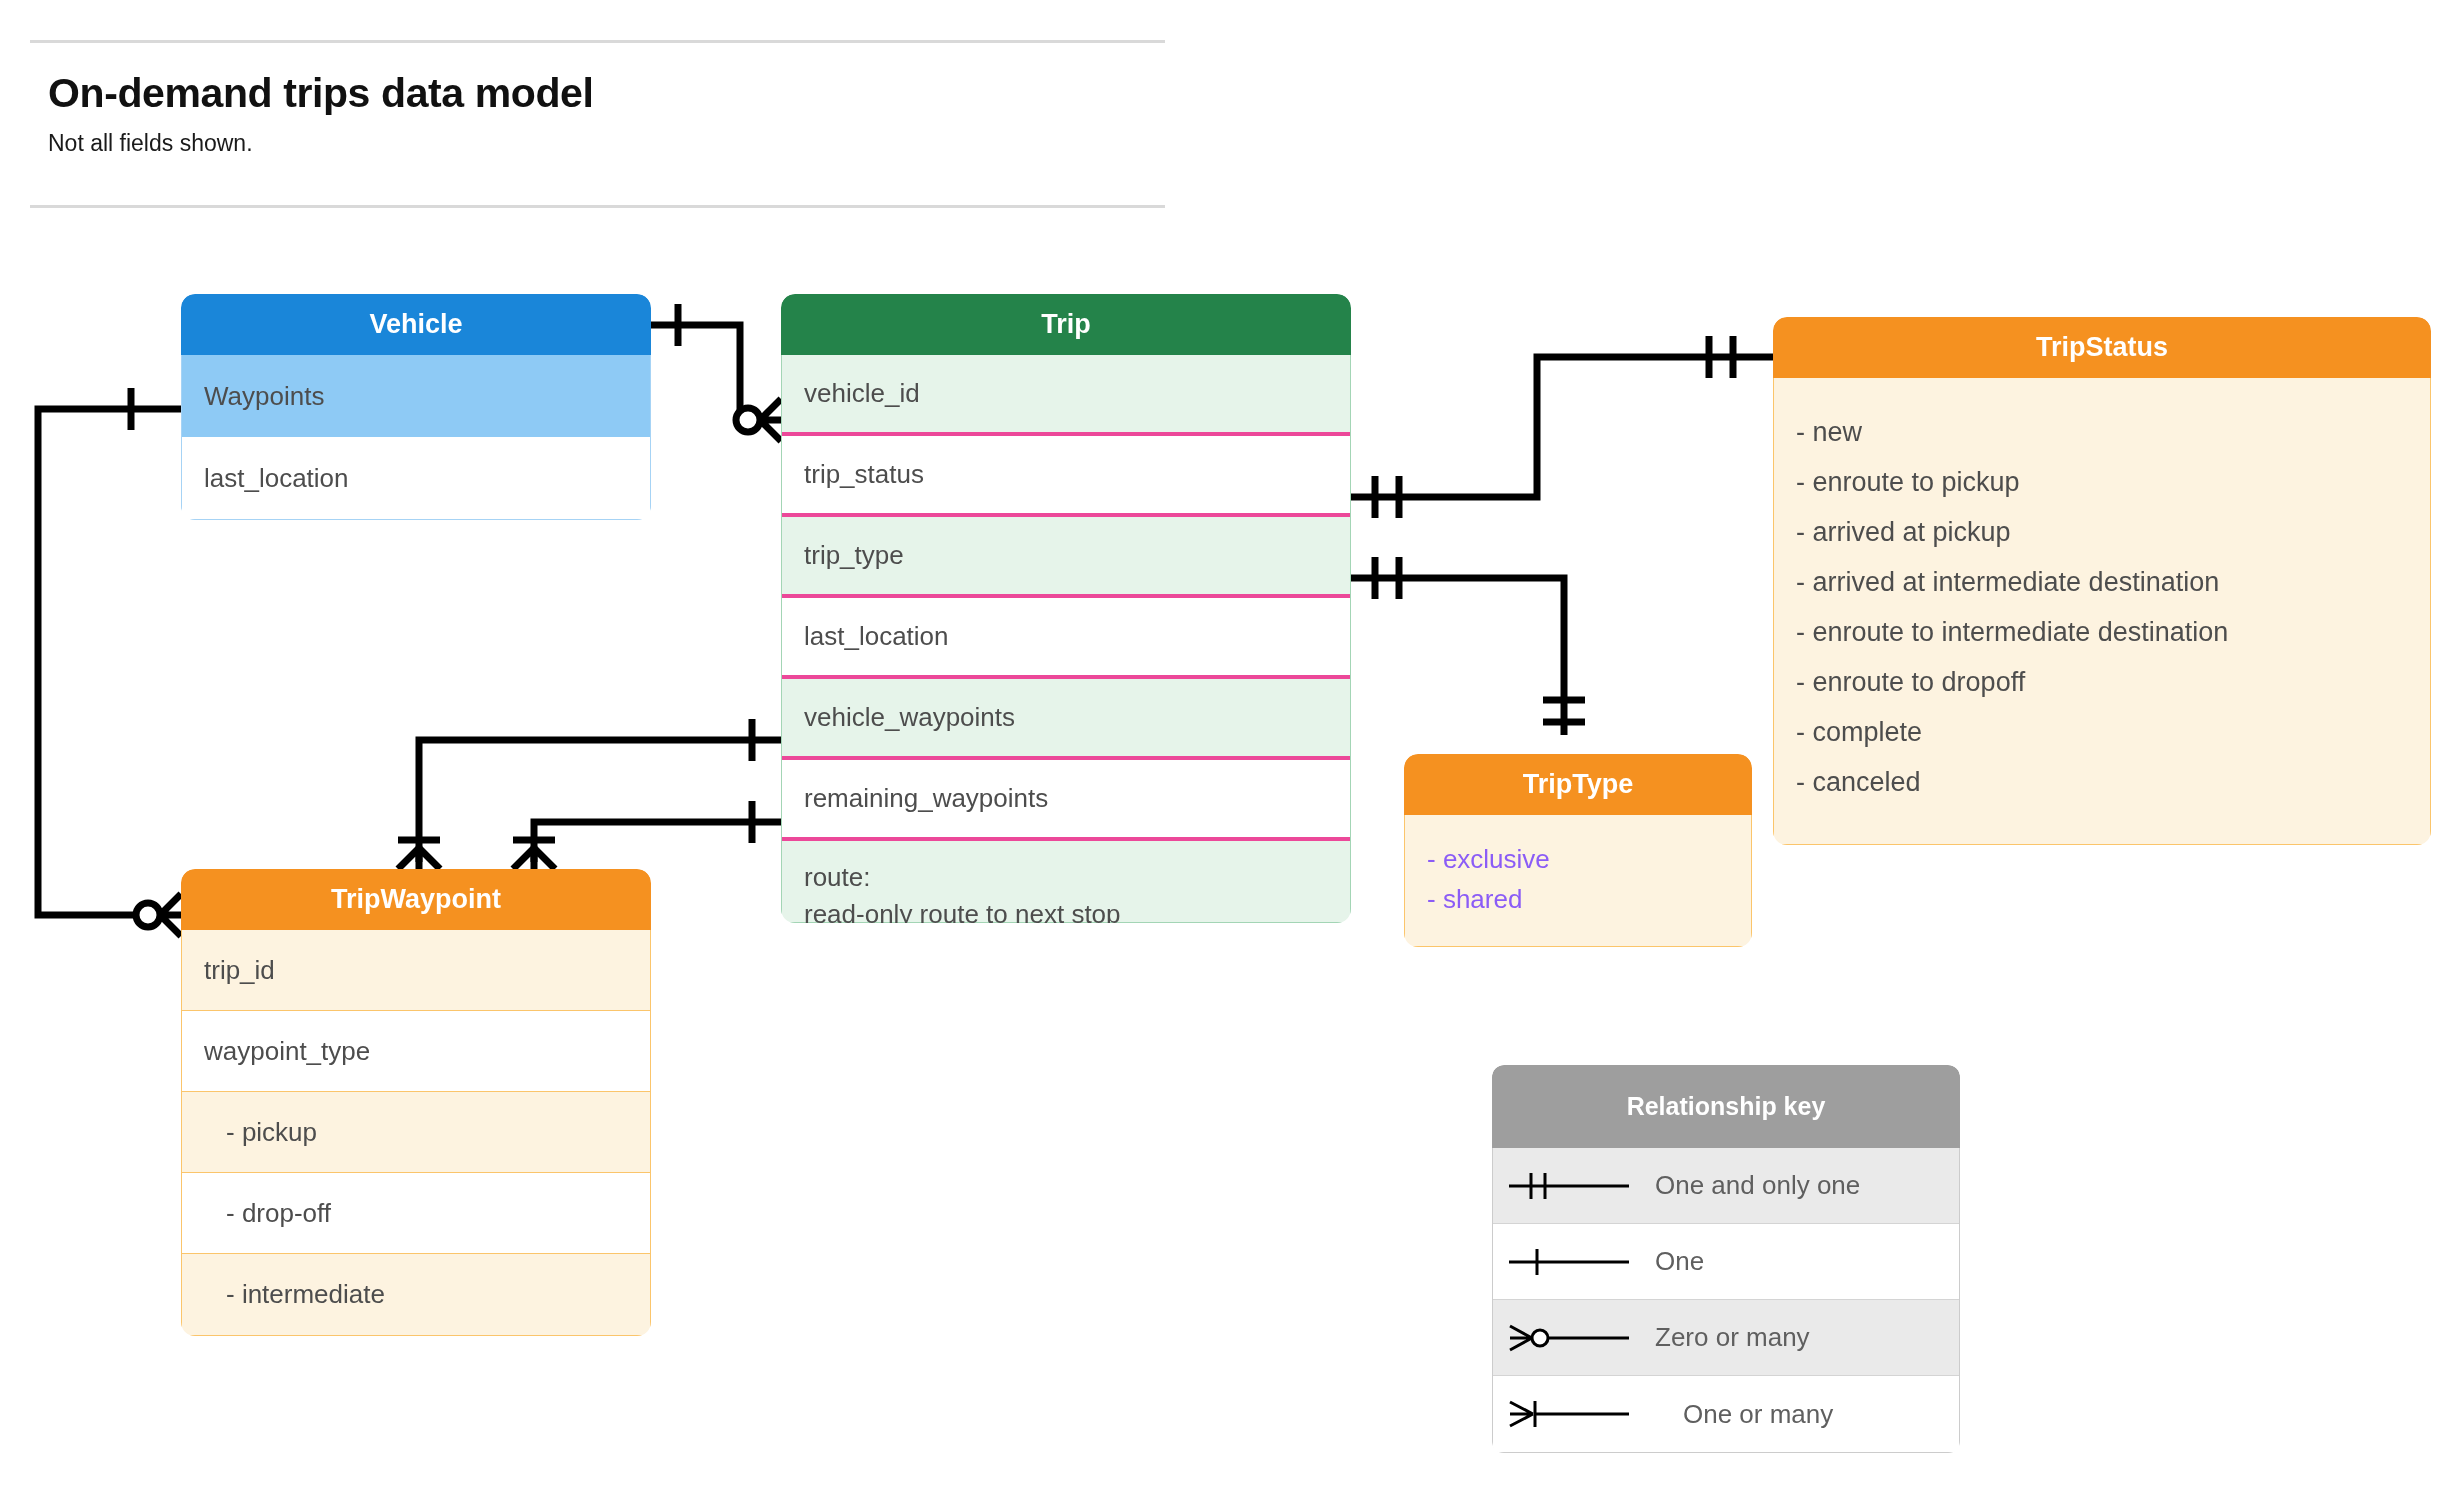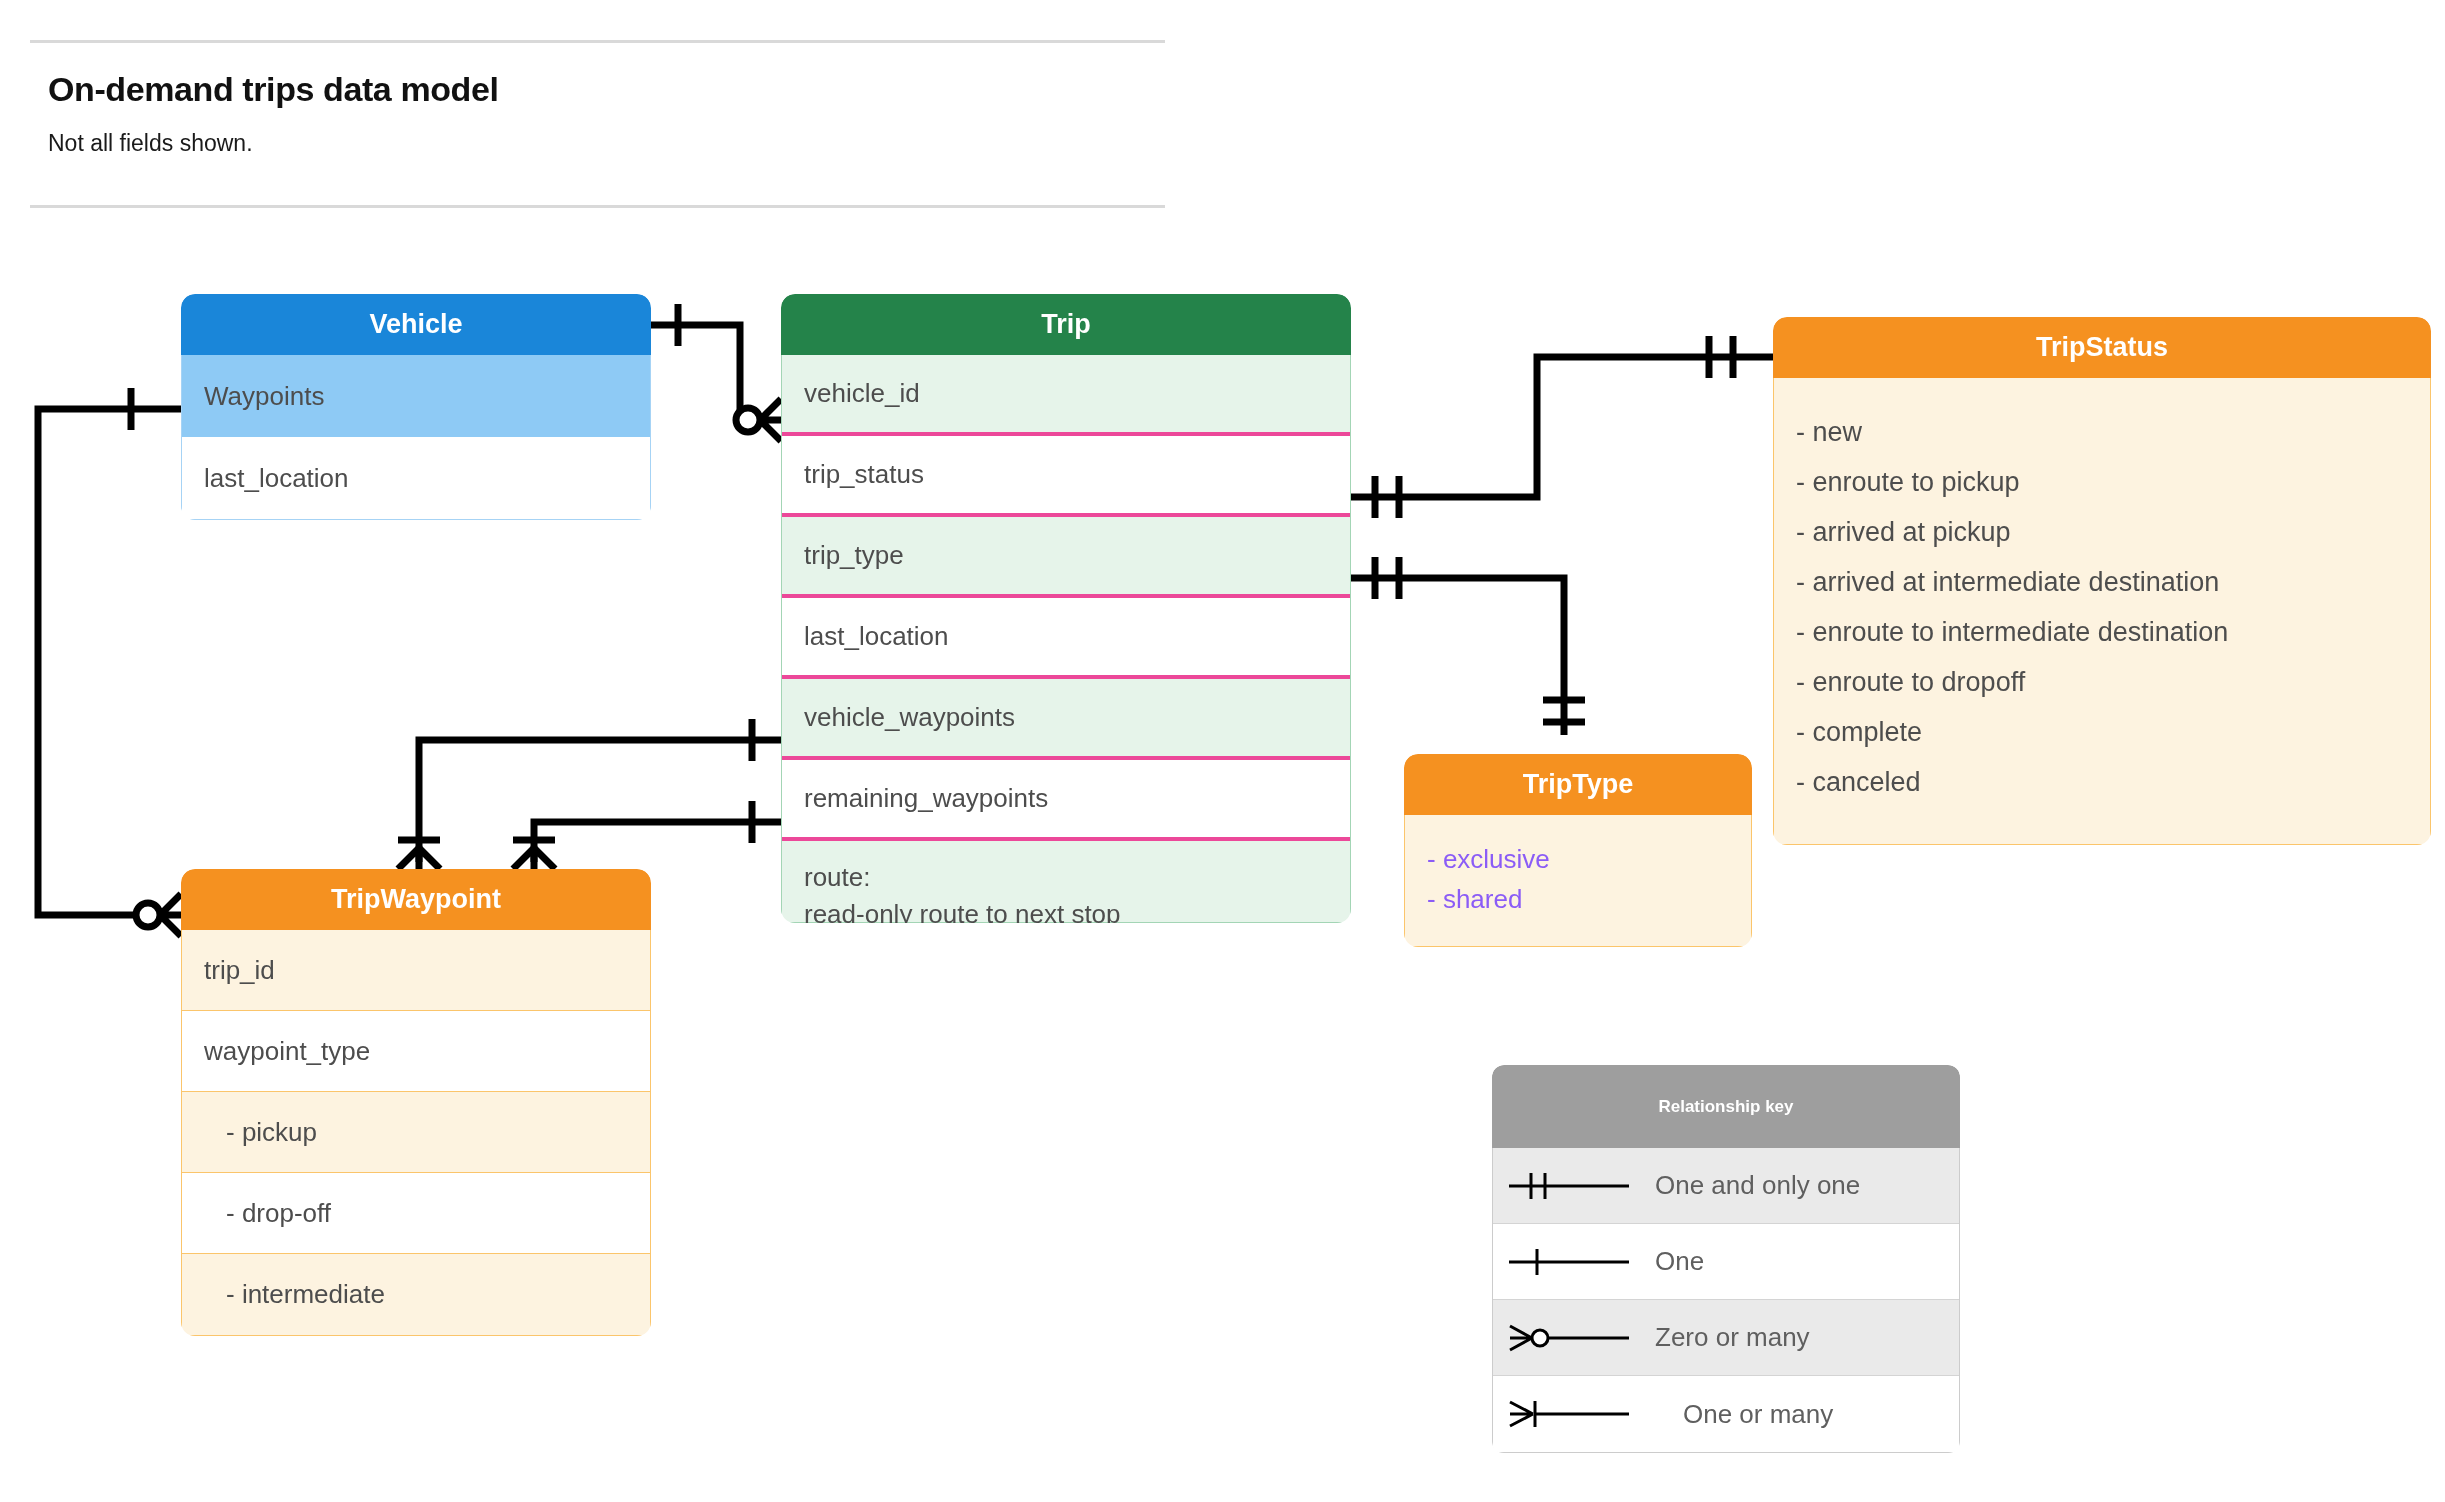--- a/index.html
+++ b/index.html
@@ -27,21 +27,21 @@
     height: 3px;
     background: #d9d9d9;
   }
   #rule-top  { top: 40px; }
   #rule-bot  { top: 205px; }
 
   #page-title {
     position: absolute;
     left: 48px;
     top: 70px;
-    font-size: 34px;
+    font-size: 41px;
     font-weight: bold;
     color: #111111;
     letter-spacing: -0.4px;
     white-space: nowrap;
   }
   #page-subtitle {
     position: absolute;
     left: 48px;
     top: 130px;
     font-size: 23px;
@@ -138,21 +138,21 @@
 
   
   #legend {
     position: absolute;
     left: 1492px; top: 1065px; width: 468px;
     border-radius: 12px;
     overflow: hidden;
     box-sizing: border-box;
   }
   #legend .legend-header {
-    background: #9e9e9e; color: #ffffff; font-weight: bold; font-size: 17px;
+    background: #9e9e9e; color: #ffffff; font-weight: bold; font-size: 25px;
     height: 83px; display: flex; align-items: center; justify-content: center;
     border-radius: 12px 12px 0 0;
   }
   #legend .legend-body {
     border: 1px solid #cccccc; border-top: none; border-radius: 0 0 6px 6px;
   }
   .legend-row {
     display: flex; align-items: center; height: 76px;
     border-bottom: 1px solid #d4d4d4;
     box-sizing: border-box;

